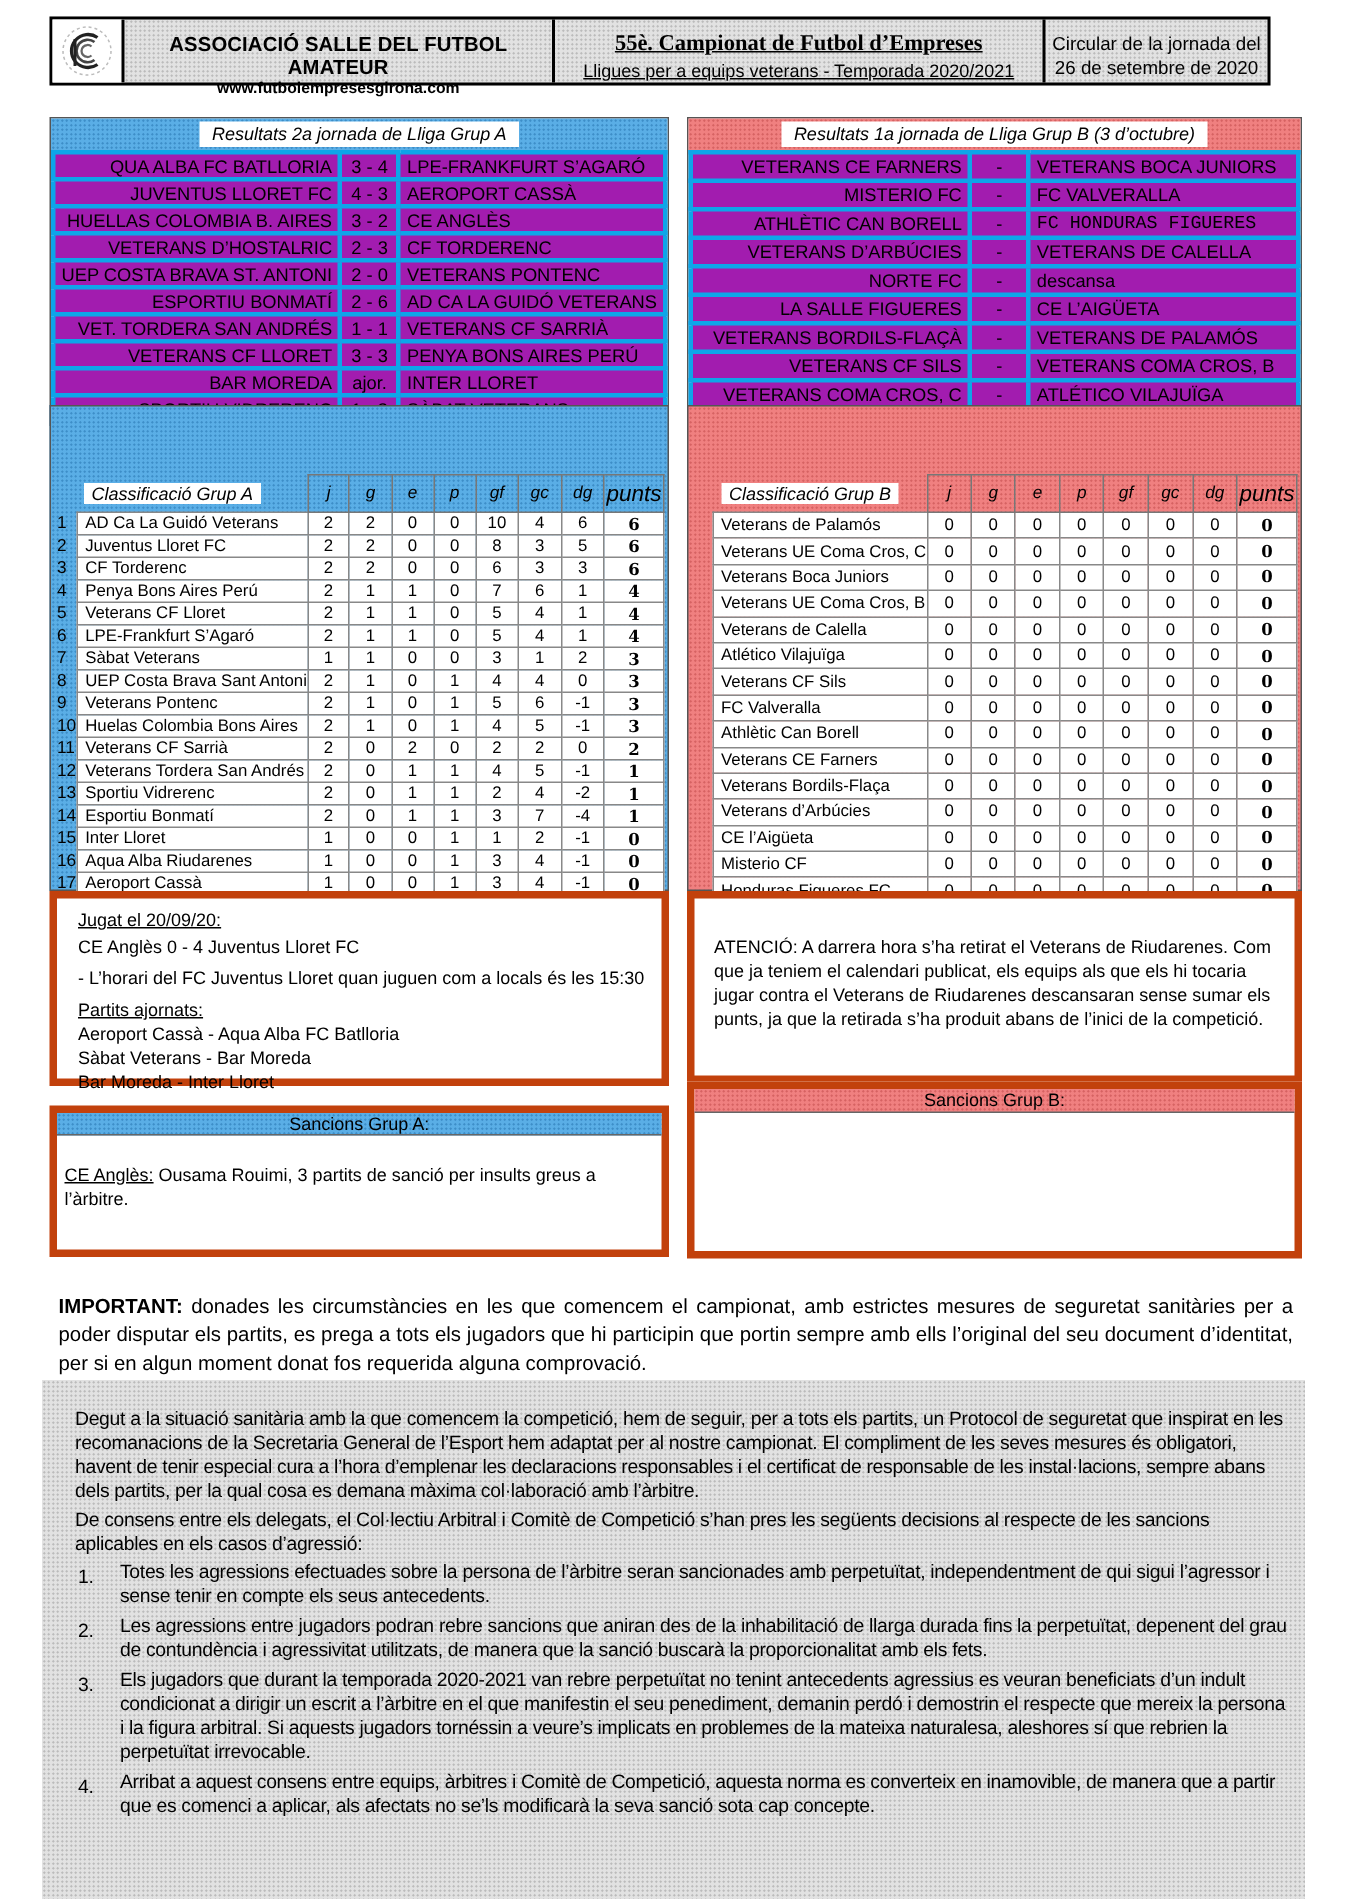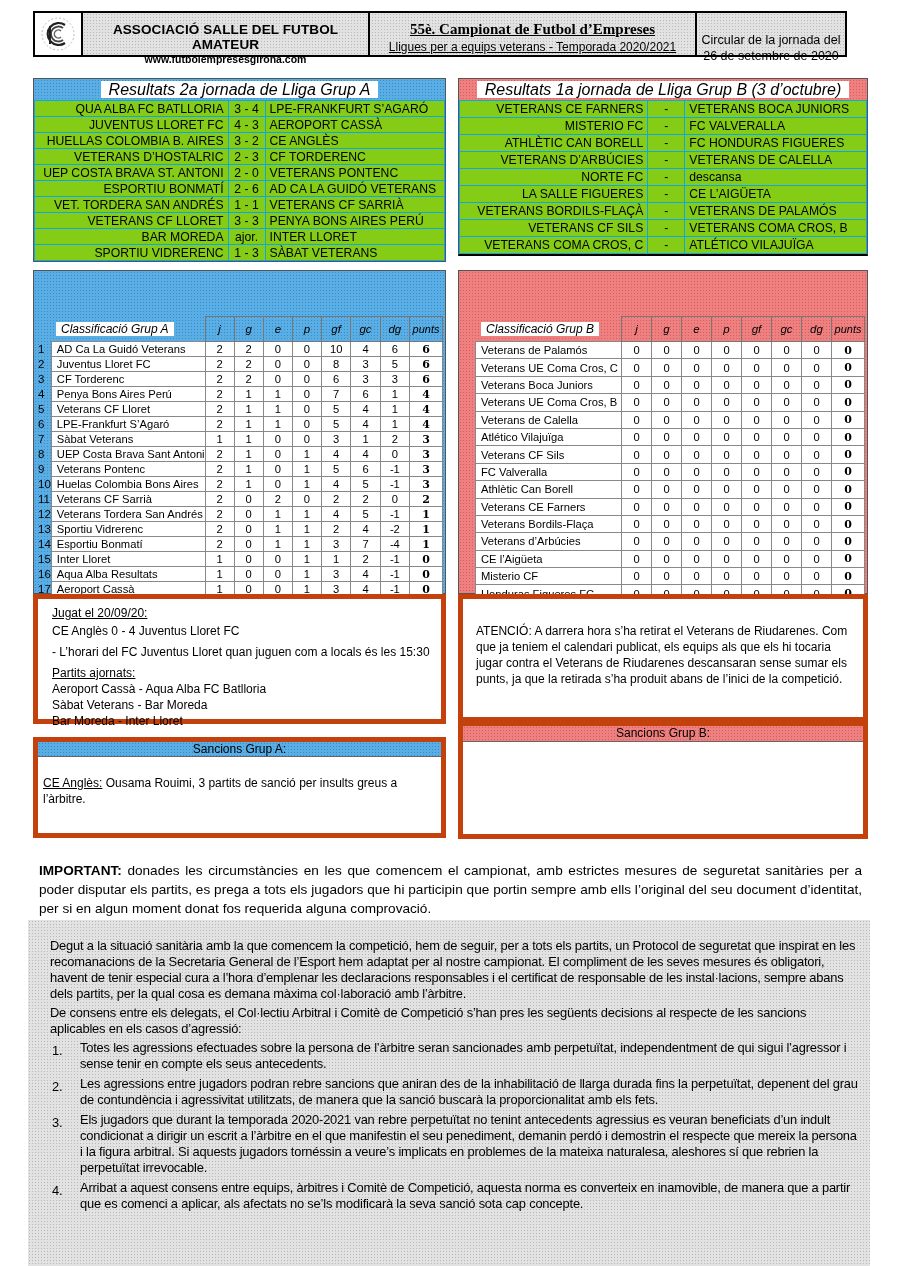--- a/index.html
+++ b/index.html
@@ -12,39 +12,39 @@
 
   
   #header { left:33px; top:11px; width:814px; height:46px; border:2px solid #000; display:flex; }
   #logo-cell { width:46px; border-right:2px solid #000; background:#fff; display:flex; align-items:center; justify-content:center; }
   #org-cell { width:285px; border-right:2px solid #000; text-align:center; padding-top:9px; }
   #org-name { font-weight:bold; font-size:13.5px; letter-spacing:0.1px; }
   #org-web { font-weight:bold; font-size:10.5px; margin-top:1px; }
   #champ-cell { width:325px; border-right:2px solid #000; text-align:center; padding-top:8px;text-decoration:underline; }
   #champ-title { font-family:"Liberation Serif", serif; font-weight:bold; font-size:15px; }
   #champ-sub { font-size:12px; margin-top:2px; }
-  #circ-cell { flex:1; text-align:center; padding-top:19px; font-size:12.5px; line-height:16px; }
+  #circ-cell { flex:1; text-align:center; padding-top:8px; font-size:12.5px; line-height:16px; }
 
   
   .res-box { border:1px solid #555; }
   .res-head { height:21px; display:flex; align-items:center; justify-content:center; }
-  .res-head span { background:#fff; padding:0 8px; font-style:italic; font-size:16px; line-height:17px; }
+  .res-head span { background:#fff; padding:0 8px; font-style:italic; font-size:12px; line-height:17px; }
   .blue { background-color:#5aaee6; background-image: radial-gradient(#3b8bc5 0.6px, transparent 0.7px); background-size:3px 3px; }
   .red  { background-color:#f08080; background-image: radial-gradient(#d46060 0.6px, transparent 0.7px); background-size:3px 3px; }
   table { border-collapse:collapse; }
   .res-table { width:100%; font-size:12.2px; }
-  .res-table td { border:1px solid #0ea5e9; height:15px; padding:0 4px; white-space:nowrap; background:#84cc16; }
+  .res-table td { border:3px solid #0ea5e9; height:15px; padding:0 4px; white-space:nowrap; background:#a21caf; }
   .res-table td.home { text-align:right; }
   .res-table td.score { text-align:center; width:36px; padding:0; }
   .res-table td.away { text-align:left; }
 
   
   .st-table { width:100%; font-size:11.2px;margin-top:44px; }
   .st-table th { font-weight:normal; font-style:italic; font-size:11.5px; height:22px; border:1px solid #777; }
-  .st-table th.punts { font-size:11px; }
+  .st-table th.punts { font-size:15px; }
   .st-table td { border:1px solid #888; text-align:center; background:#fff; padding:0; }
   .st-table td.pos { background:transparent; border:none; color:#000; text-align:left; padding-left:2px; font-size:11.5px; width:12px; }
   .st-table td.team { text-align:left; padding-left:5px; white-space:nowrap; }
   .st-table td.pts { font-weight:bold; font-family:"DejaVu Serif", serif; font-size:11px; }
   .title-chip { background:#fff; padding:0 5px; font-style:italic; font-size:12px; }
 
   .note-box { border:5px solid #c2410c; background:#fff; font-size:12px; }
   .u { text-decoration:underline; }
   .sanc-head { height:14px; font-size:12px; text-align:center; line-height:14px; border-bottom:1px solid #666; }
 
@@ -155,21 +155,21 @@
           <td class="away" style="height: 16px;">VETERANS BOCA JUNIORS</td>
         </tr>
         <tr>
           <td class="home" style="height: 16px;">MISTERIO FC</td>
           <td class="score" style="height: 16px;">-</td>
           <td class="away" style="height: 16px;">FC VALVERALLA</td>
         </tr>
         <tr>
           <td class="home" style="height: 16px;">ATHLÈTIC CAN BORELL</td>
           <td class="score" style="height: 16px;">-</td>
-          <td class="away" style="height: 16px;">FC HONDURAS FIGUERES</td>
+          <td class="away" style="height: 16px; font-family: Liberation Mono, monospace;">FC HONDURAS FIGUERES</td>
         </tr>
         <tr>
           <td class="home" style="height: 16px;">VETERANS D’ARBÚCIES</td>
           <td class="score" style="height: 16px;">-</td>
           <td class="away" style="height: 16px;">VETERANS DE CALELLA</td>
         </tr>
         <tr>
           <td class="home" style="height: 16px;">NORTE FC</td>
           <td class="score" style="height: 16px;">-</td>
           <td class="away" style="height: 16px;">descansa</td>
@@ -391,21 +391,21 @@
           <td class="">0</td>
           <td class="">0</td>
           <td class="">1</td>
           <td class="">1</td>
           <td class="">2</td>
           <td class="">-1</td>
           <td class="pts">0</td>
         </tr>
         <tr style="height: 15px;">
           <td class="pos">16</td>
-          <td class="team">Aqua Alba Resultats</td>
+          <td class="team">Aqua Alba Riudarenes</td>
           <td class="">1</td>
           <td class="">0</td>
           <td class="">0</td>
           <td class="">1</td>
           <td class="">3</td>
           <td class="">4</td>
           <td class="">-1</td>
           <td class="pts">0</td>
         </tr>
         <tr style="height: 15px;">

